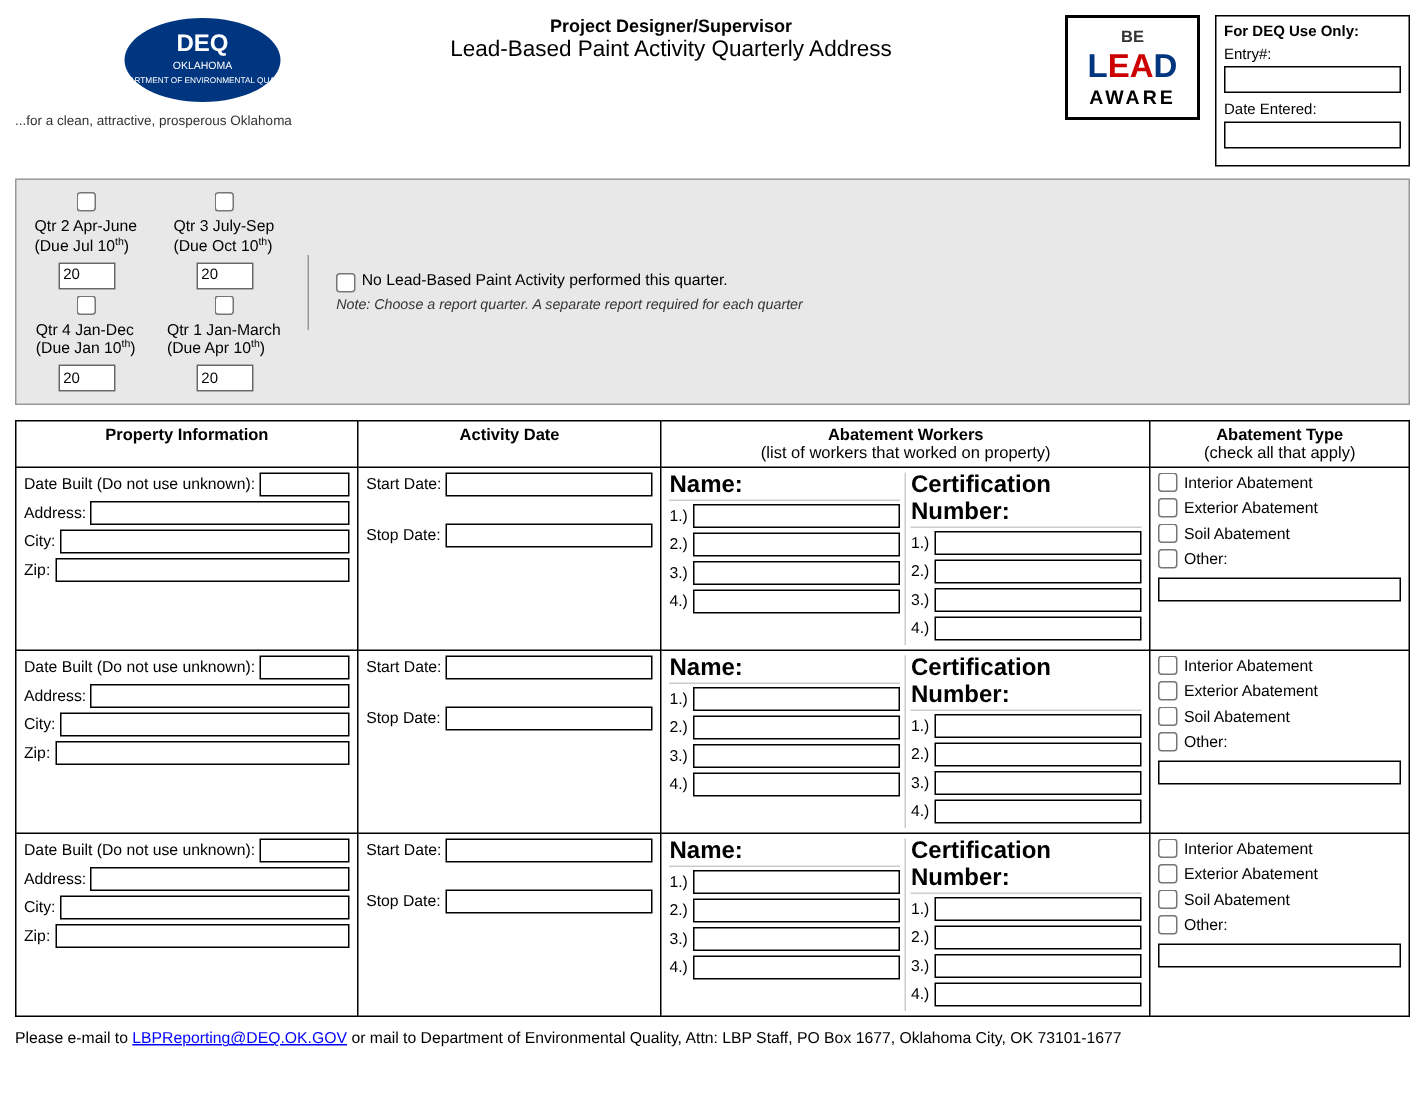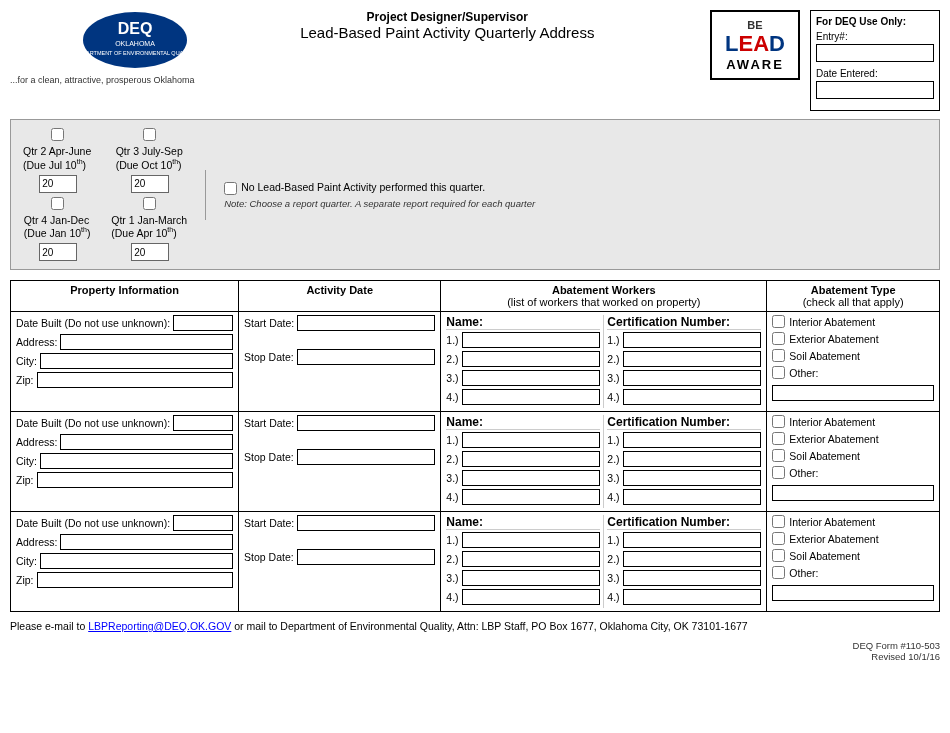--- a/index.html
+++ b/index.html
@@ -218,21 +218,21 @@
     .abatement-check-row input[type="checkbox"] {
       margin: 0;
     }
     .other-input {
       border: 1px solid #000;
       height: 16px;
       width: 100%;
       margin-top: 2px;
     }
     .workers-col-header {
-      font-size: 12px;
+      font-size: 16px;
       font-weight: bold;
       margin-bottom: 2px;
       border-bottom: 1px solid #ccc;
     }
     
     .footer-email {
       font-size: 10.5px;
       margin-bottom: 8px;
     }
     .footer-email a {
@@ -677,18 +677,14 @@
         </td>
       </tr>
     </tbody>
   </table>
 
   <div class="footer-email">
     <span>Please e-mail to </span><a href="#">LBPReporting@DEQ.OK.GOV</a><span> or mail to Department of Environmental Quality, Attn: LBP Staff, PO Box 1677, Oklahoma City, OK 73101-1677</span>
   </div>
 
 
-  <div class="footer-info">
-    <div>DEQ Form #110-503</div>
-    <div>Revised 10/1/16</div>
-  </div>
 
 </div>
 
 </body></html>

